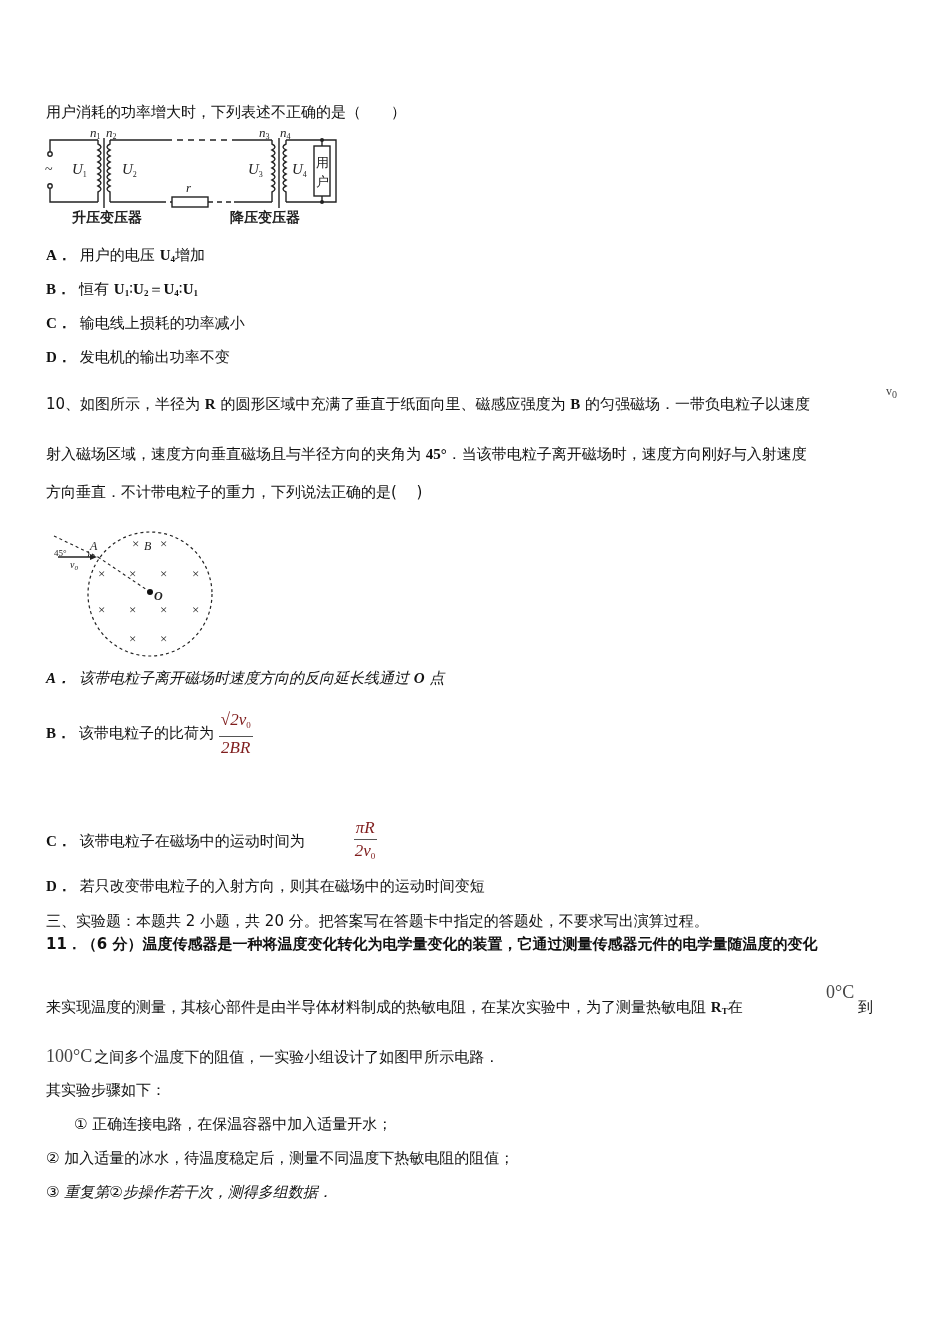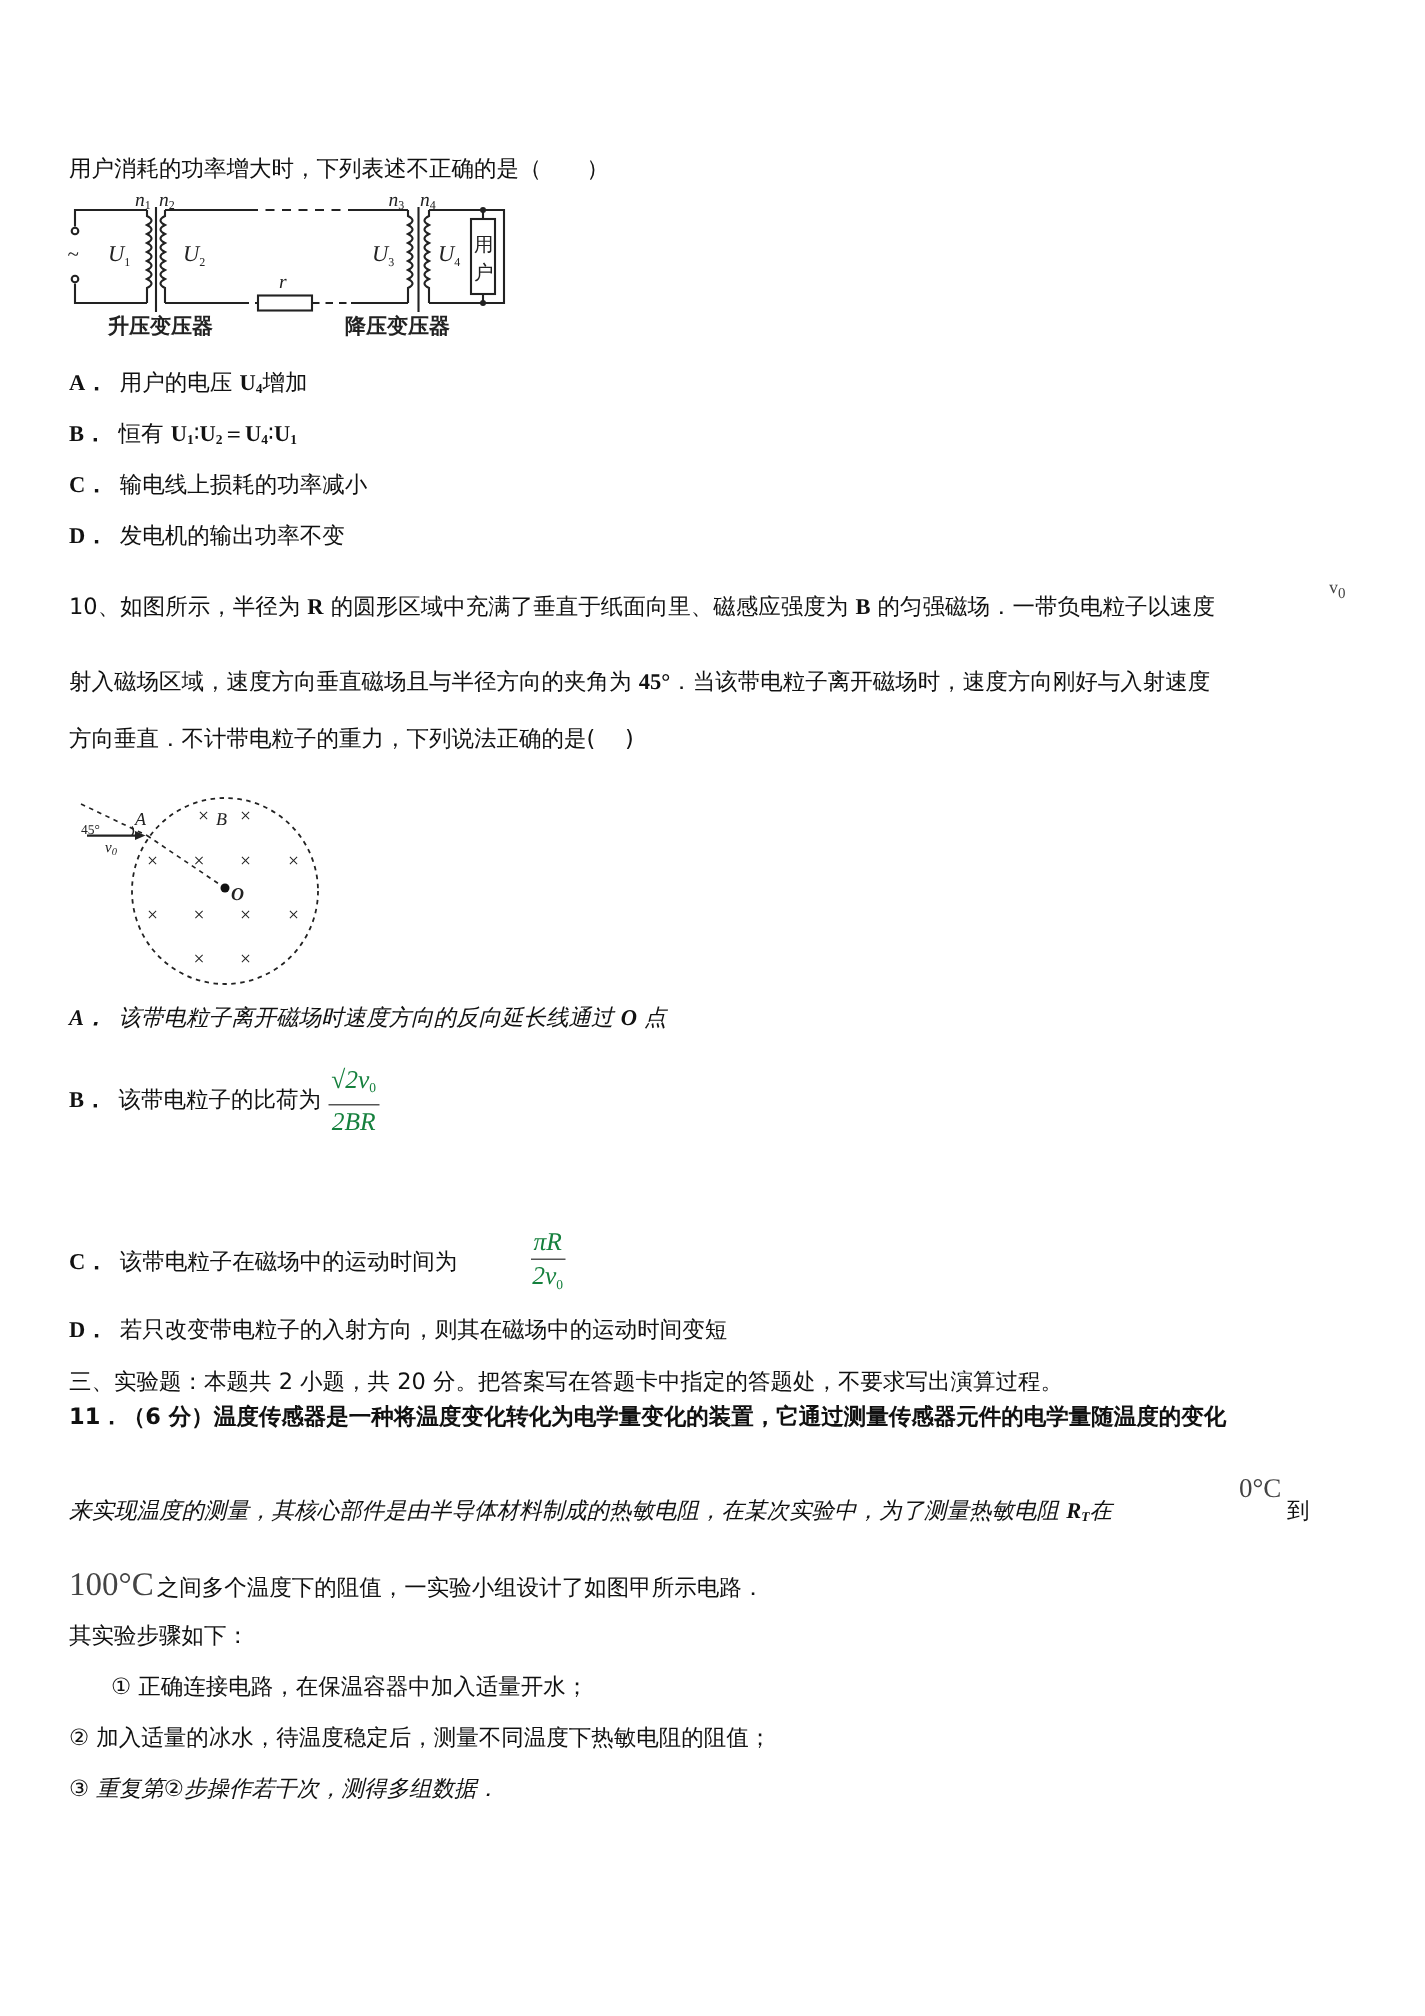--- a/index.html
+++ b/index.html
@@ -10,21 +10,21 @@
     }
     .line {
       position: absolute; left: 46px;
       font-size: 15px; line-height: 20px; white-space: nowrap;
       font-family: "DejaVu Sans", "Liberation Sans", sans-serif;
     }
     .b { font-family: "Liberation Serif", "DejaVu Serif", serif; font-weight: bold; }
     .opt { font-family: "Liberation Serif", "DejaVu Serif", serif; font-weight: bold; margin-right: 8px; }
     sub.s { font-size: 9px; vertical-align: -2px; }
     .math { font-family: "Liberation Serif", "DejaVu Serif", serif; color: #444; }
-    .frac { display: inline-block; vertical-align: middle; text-align: center; font-family: "Liberation Serif", serif; font-style: italic; color: #15803d; font-size: 17px; }
+    .frac { display: inline-block; vertical-align: middle; text-align: center; font-family: "Liberation Serif", serif; font-style: italic; color: #7f1d1d; font-size: 17px; }
     .frac .num { display: block; padding: 0 2px 2px 2px; border-bottom: 1px solid #555; }
     .frac .den { display: block; padding-top: 2px; }
     .frac .tiny { font-size: 9px; font-style: normal; vertical-align: -3px; }
     .sup-math { position: absolute; font-family: "Liberation Serif", serif; color: #444; }
     svg text { font-family: "Liberation Serif", "DejaVu Serif", serif; }
   </style>
 </head>
 <body>
 
 <div class="line" style="top:102px;">用户消耗的功率增大时，下列表述不正确的是（　　）</div>
@@ -156,24 +156,24 @@
     <span class="den"><span>2v</span><span class="tiny">0</span></span>
   </span>
 </div>
 <div class="line" style="top:876px;">
   <span class="opt">D．</span><span>若只改变带电粒子的入射方向，则其在磁场中的运动时间变短</span>
 </div>
 
 <div class="line" style="top:911px;">三、实验题：本题共 2 小题，共 20 分。把答案写在答题卡中指定的答题处，不要求写出演算过程。</div>
 
 <div class="line" style="top:934px;font-weight:bold;">11．（6 分）温度传感器是一种将温度变化转化为电学量变化的装置，它通过测量传感器元件的电学量随温度的变化</div>
-<div class="line" style="top:997px;font-style:italic;">
+<div class="line" style="top:997px;">
   <span>来实现温度的测量，其核心部件是由半导体材料制成的热敏电阻，在某次实验中，为了测量热敏电阻 </span><span class="b">R</span><sub class="s b">T</sub><span>在</span>
 </div>
 <div class="sup-math" style="left:826px;top:982px;font-size:18px;">0°C</div>
 <div class="line" style="left:858px;top:997px;">到</div>
 <div class="line" style="top:1046px;">
-  <span class="math" style="font-size:22px;margin-right:2px;">100°C</span><span>之间多个温度下的阻值，一实验小组设计了如图甲所示电路．</span>
+  <span class="math" style="font-size:18px;margin-right:2px;">100°C</span><span>之间多个温度下的阻值，一实验小组设计了如图甲所示电路．</span>
 </div>
 <div class="line" style="top:1080px;">其实验步骤如下：</div>
 <div class="line" style="top:1114px;margin-left:28px;">① 正确连接电路，在保温容器中加入适量开水；</div>
 <div class="line" style="top:1148px;">② 加入适量的冰水，待温度稳定后，测量不同温度下热敏电阻的阻值；</div>
 <div class="line" style="top:1182px;font-style:italic;">③ 重复第②步操作若干次，测得多组数据．</div>
 
 </body></html>

